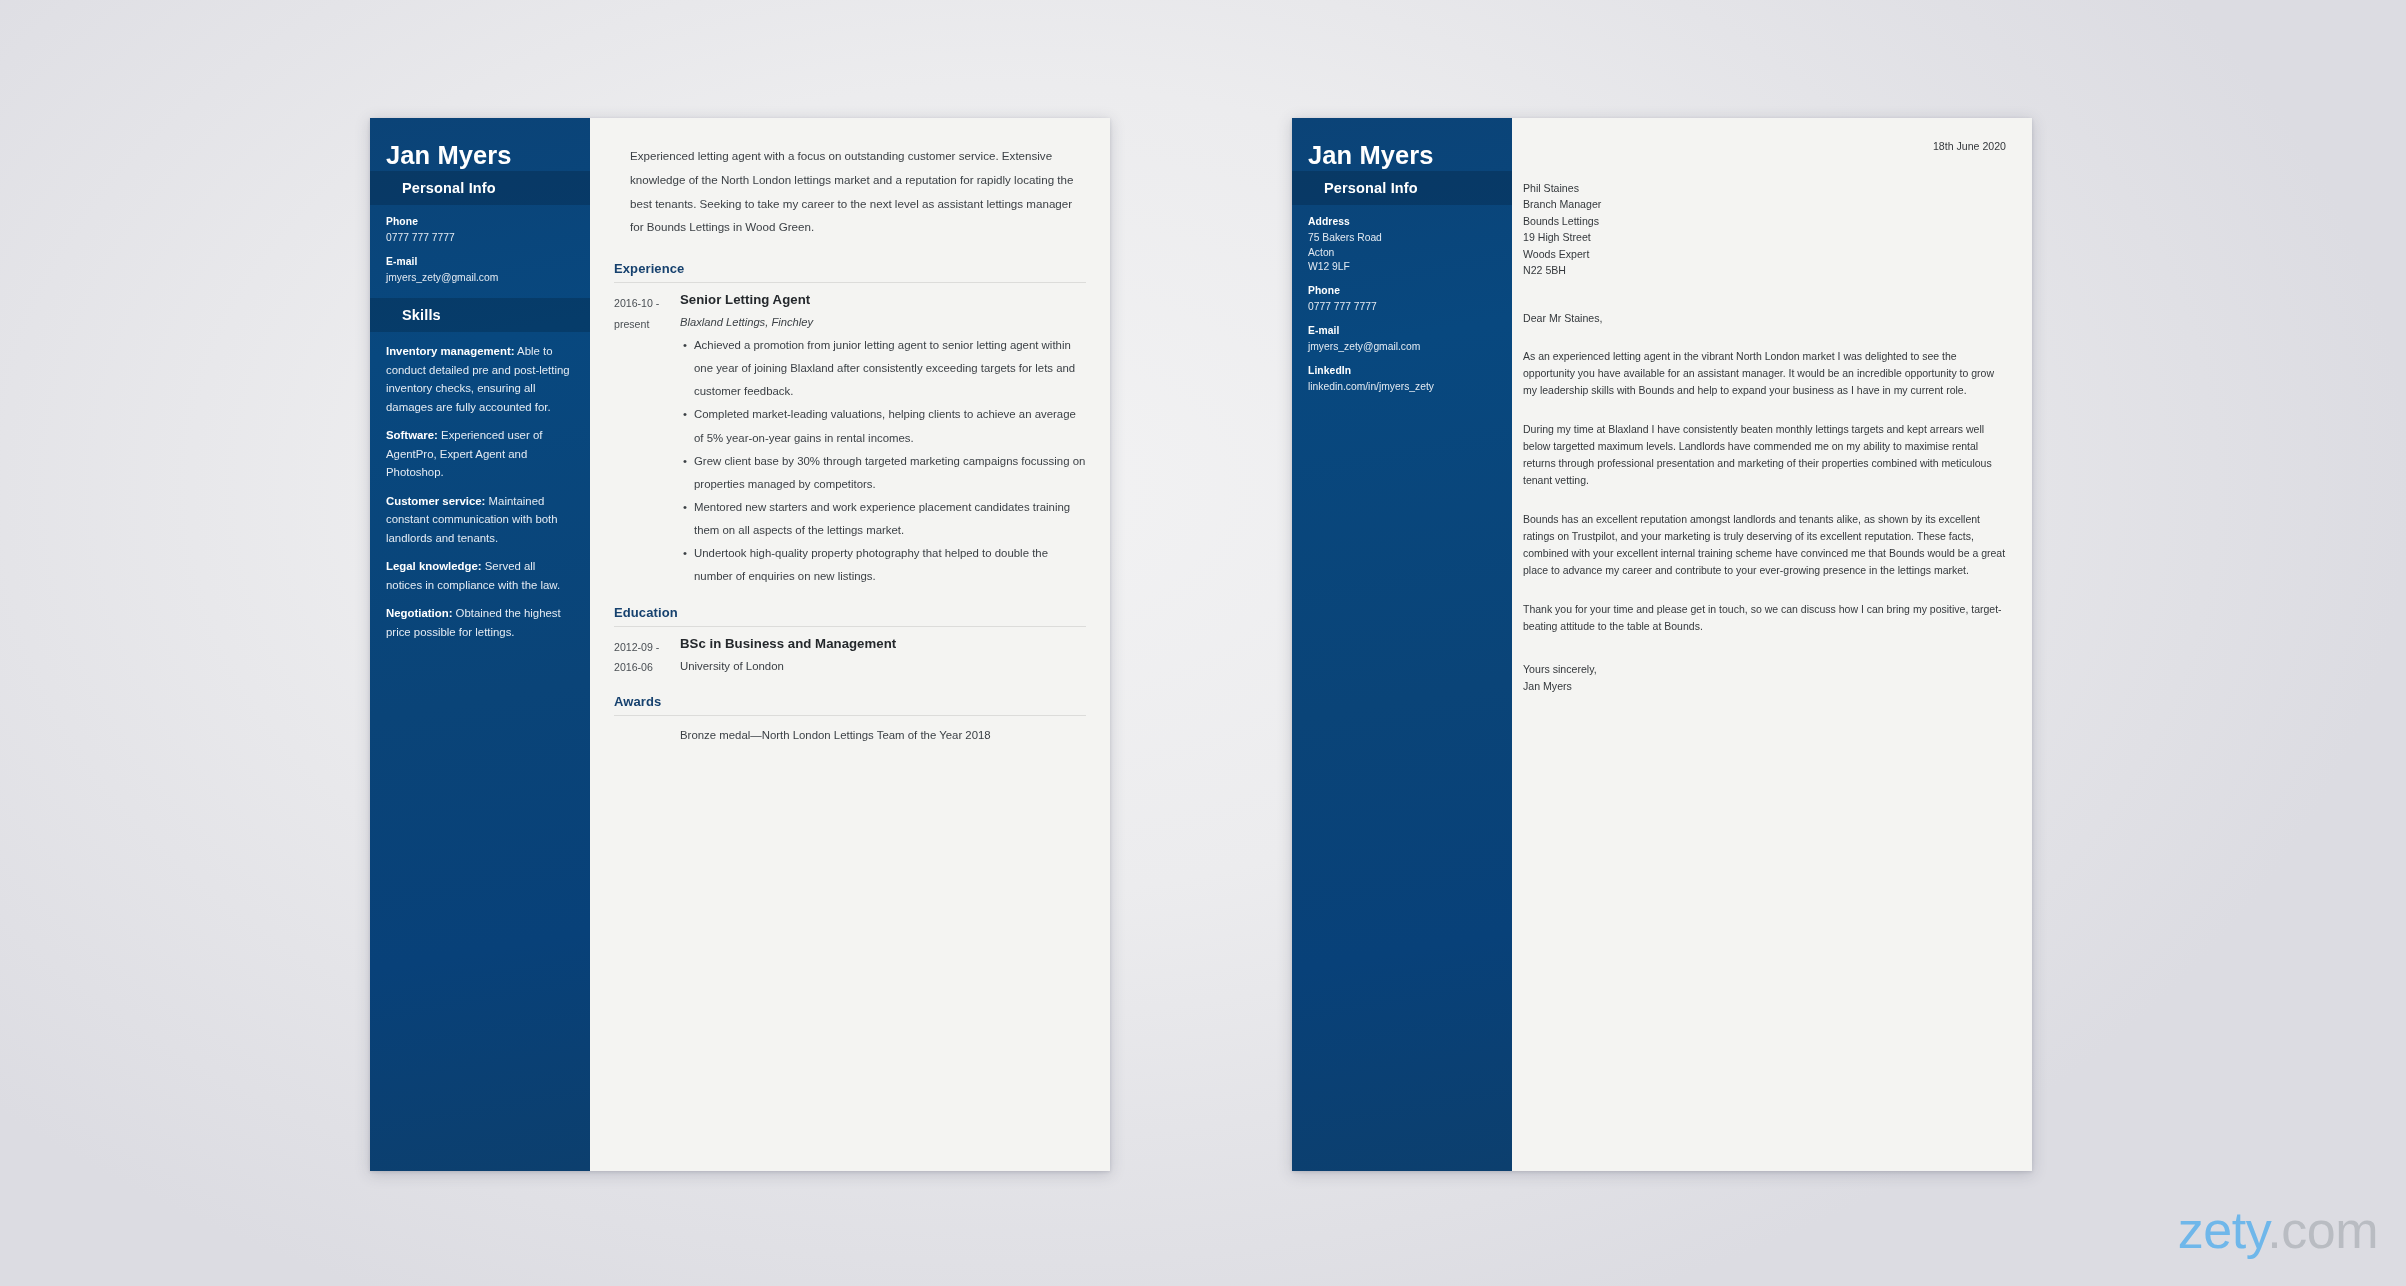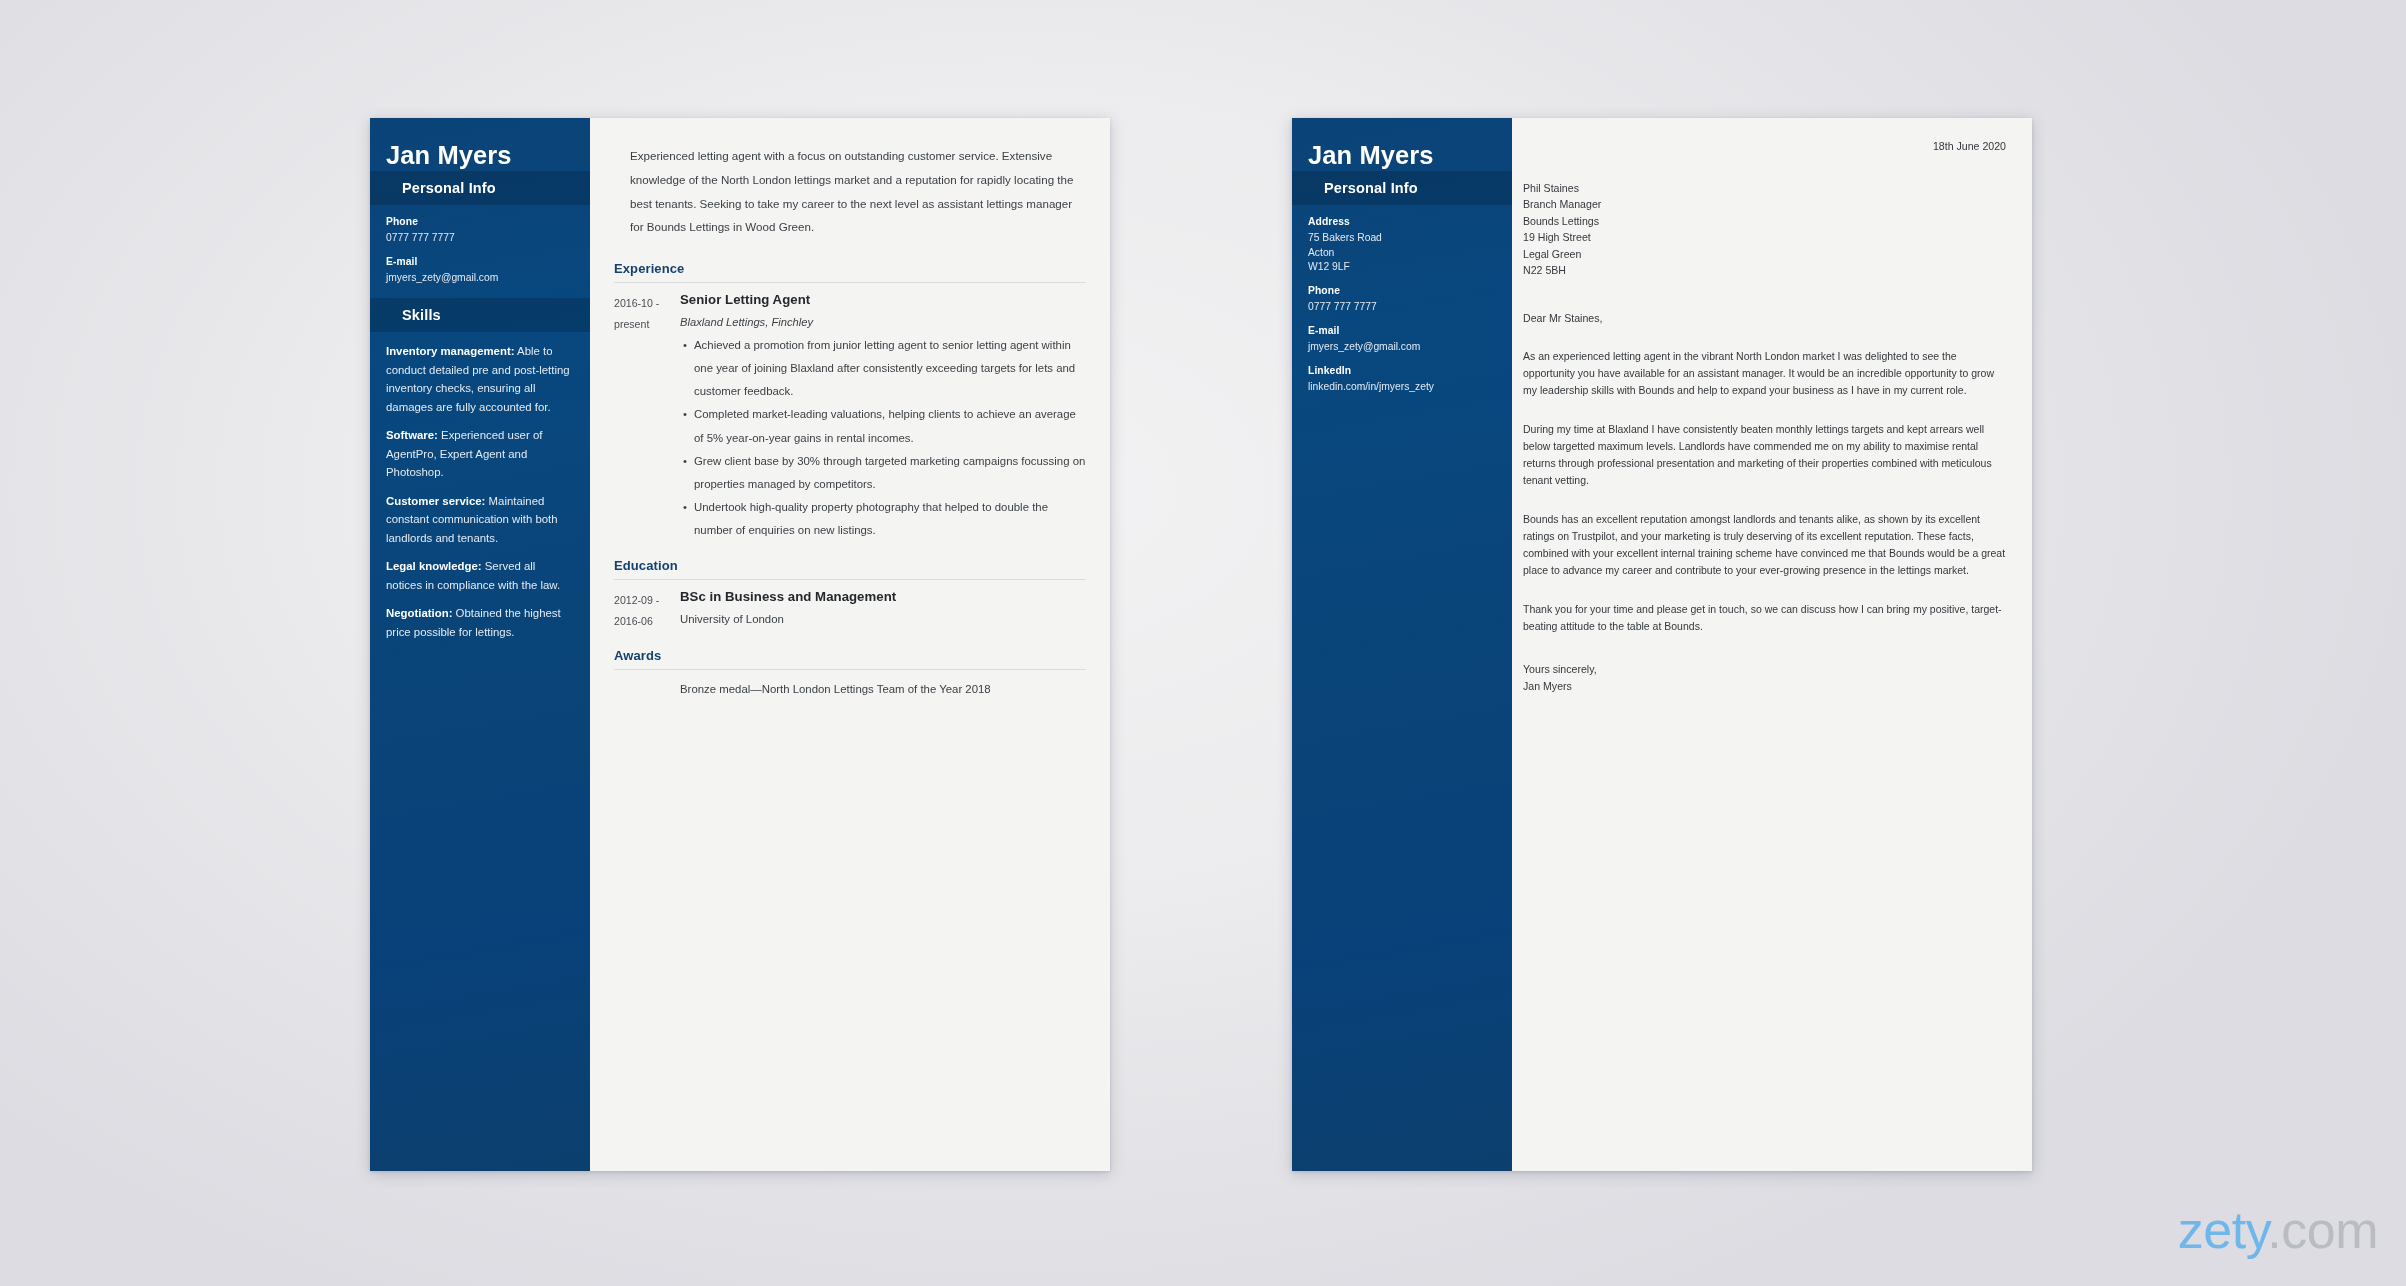--- a/index.html
+++ b/index.html
@@ -254,20 +254,21 @@
           <span>2016-10 -</span>
           <span>present</span>
         </div>
         <div class="entry-body">
           <div class="entry-title">Senior Letting Agent</div>
           <div class="entry-sub">Blaxland Lettings, Finchley</div>
           <ul class="bullets">
             <li>Achieved a promotion from junior letting agent to senior letting agent within one year of joining Blaxland after consistently exceeding targets for lets and customer feedback.</li>
             <li>Completed market-leading valuations, helping clients to achieve an average of 5% year-on-year gains in rental incomes.</li>
             <li>Grew client base by 30% through targeted marketing campaigns focussing on properties managed by competitors.</li>
+            <li>Mentored new starters and work experience placement candidates training them on all aspects of the lettings market.</li>
             <li>Undertook high-quality property photography that helped to double the number of enquiries on new listings.</li>
           </ul>
         </div>
       </div>
     </div>
 
     <div class="section">
       <div class="section-head">Education</div>
       <div class="entry">
         <div class="entry-date">
@@ -319,21 +320,21 @@
   </aside>
 
   <section class="letter-main">
     <div class="letter-date">18th June 2020</div>
 
     <div class="letter-recipient">
       <span>Phil Staines</span>
       <span>Branch Manager</span>
       <span>Bounds Lettings</span>
       <span>19 High Street</span>
-      <span>Legal Green</span>
+      <span>Woods Expert</span>
       <span>N22 5BH</span>
     </div>
 
     <div class="letter-salutation">Dear Mr Staines,</div>
 
     <p class="letter-para">As an experienced letting agent in the vibrant North London market I was delighted to see the opportunity you have available for an assistant manager. It would be an incredible opportunity to grow my leadership skills with Bounds and help to expand your business as I have in my current role.</p>
     <p class="letter-para">During my time at Blaxland I have consistently beaten monthly lettings targets and kept arrears well below targetted maximum levels. Landlords have commended me on my ability to maximise rental returns through professional presentation and marketing of their properties combined with meticulous tenant vetting.</p>
     <p class="letter-para">Bounds has an excellent reputation amongst landlords and tenants alike, as shown by its excellent ratings on Trustpilot, and your marketing is truly deserving of its excellent reputation. These facts, combined with your excellent internal training scheme have convinced me that Bounds would be a great place to advance my career and contribute to your ever-growing presence in the lettings market.</p>
     <p class="letter-para">Thank you for your time and please get in touch, so we can discuss how I can bring my positive, target-beating attitude to the table at Bounds.</p>
 

